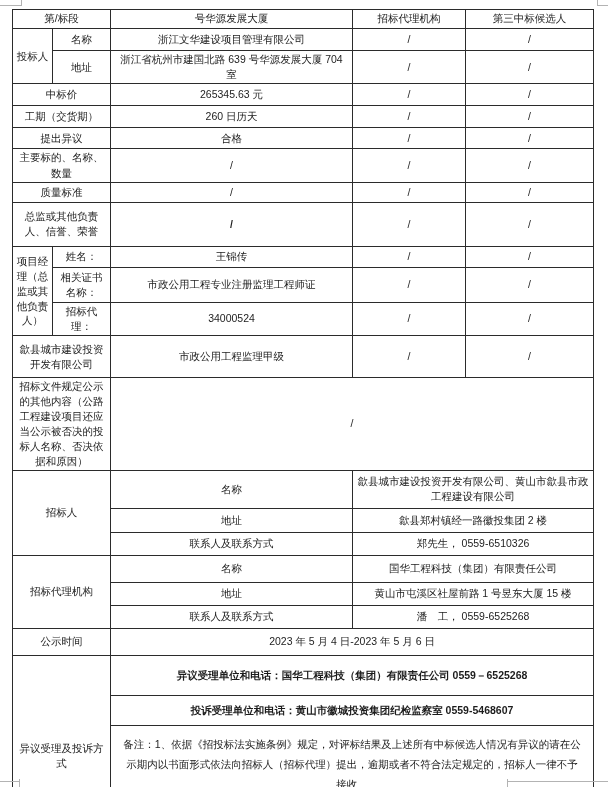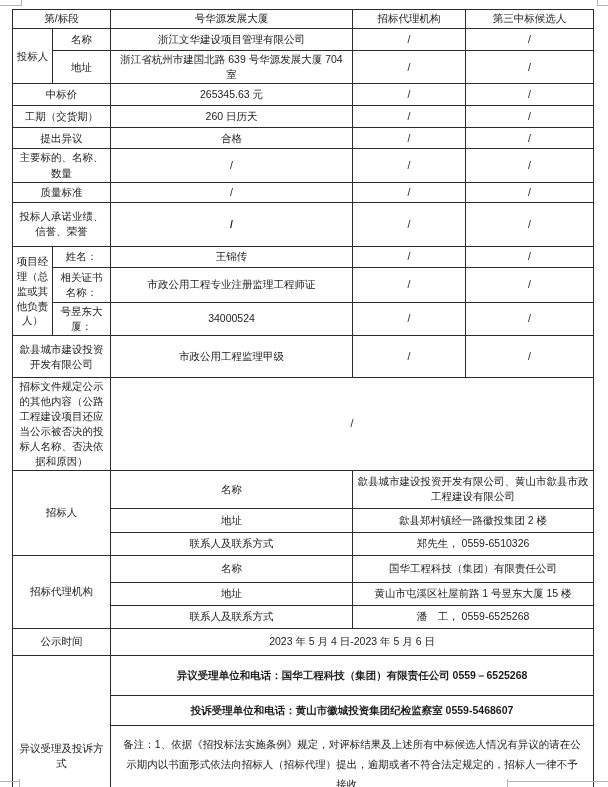--- a/index.html
+++ b/index.html
@@ -99,21 +99,21 @@
   </tr>
 
   <tr style="height:20px">
     <td colspan="2" class="lbl">质量标准</td>
     <td>/</td>
     <td>/</td>
     <td>/</td>
   </tr>
 
   <tr style="height:44px">
-    <td colspan="2" class="lbl">投标人承诺业绩、信誉、荣誉</td>
+    <td colspan="2" class="lbl">总监或其他负责人、信誉、荣誉</td>
     <td class="bold">/</td>
     <td>/</td>
     <td>/</td>
   </tr>
 
   <tr style="height:21px">
     <td rowspan="3" class="lbl tall-label">项目经理（总监或其他负责人）</td>
     <td class="lbl">姓名：</td>
     <td>王锦传</td>
     <td>/</td>
@@ -121,21 +121,21 @@
   </tr>
 
   <tr style="height:35px">
     <td class="lbl">相关证书名称：</td>
     <td>市政公用工程专业注册监理工程师证</td>
     <td>/</td>
     <td>/</td>
   </tr>
 
   <tr style="height:20px">
-    <td class="lbl">号昱东大厦：</td>
+    <td class="lbl">招标代理：</td>
     <td>34000524</td>
     <td>/</td>
     <td>/</td>
   </tr>
 
   <tr style="height:42px">
     <td colspan="2" class="lbl">歙县城市建设投资开发有限公司</td>
     <td>市政公用工程监理甲级</td>
     <td>/</td>
     <td>/</td>

